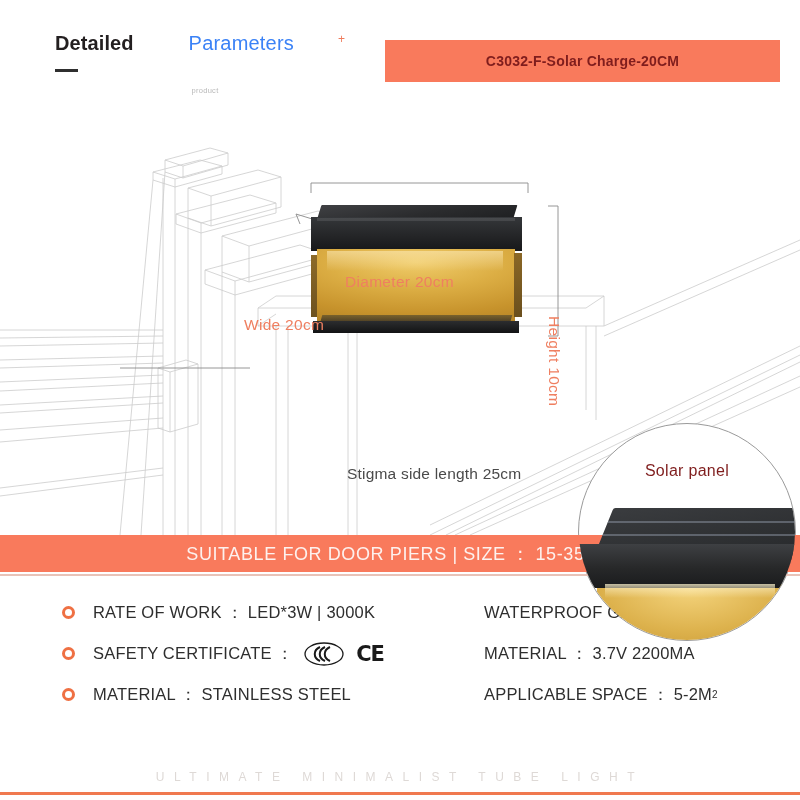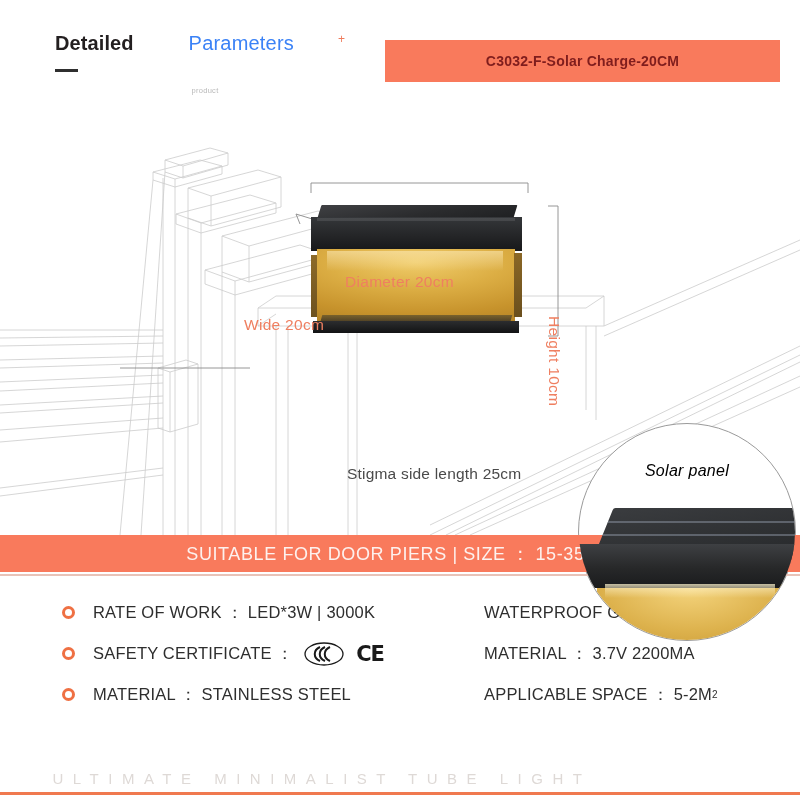--- a/index.html
+++ b/index.html
@@ -224,24 +224,23 @@
     overflow: hidden;
     background: #ffffff;
   }
   #callout-label {
     position: absolute;
     left: 0;
     top: 38px;
     width: 100%;
     text-align: center;
     font-size: 16px;
-    color: #000000;
+    color: #7f1d1d;
     letter-spacing: 0.3px;
     z-index: 4;
-    font-style: italic;
   }
   #zoom-panel-top {
     position: absolute;
     left: 24px;
     top: 84px;
     width: 212px;
     height: 52px;
     background: linear-gradient(170deg, #3a3c3f 0%, #26282a 100%);
     transform: skewX(-22deg) ;
     border-radius: 2px;
@@ -358,22 +357,22 @@
     letter-spacing: -1px;
     font-family: "DejaVu Sans", sans-serif;
   }
 
   
   #footer-tagline {
     position: absolute;
     left: 0;
     top: 770px;
     width: 644px;
-    text-align: center;
-    font-size: 15px;
+    text-align: right;
+    font-size: 12px;
     color: #ded9d6;
     letter-spacing: 9.5px;
     white-space: nowrap;
   }
   #footer-bar {
     position: absolute;
     left: 0;
     top: 792px;
     width: 800px;
     height: 3px;

